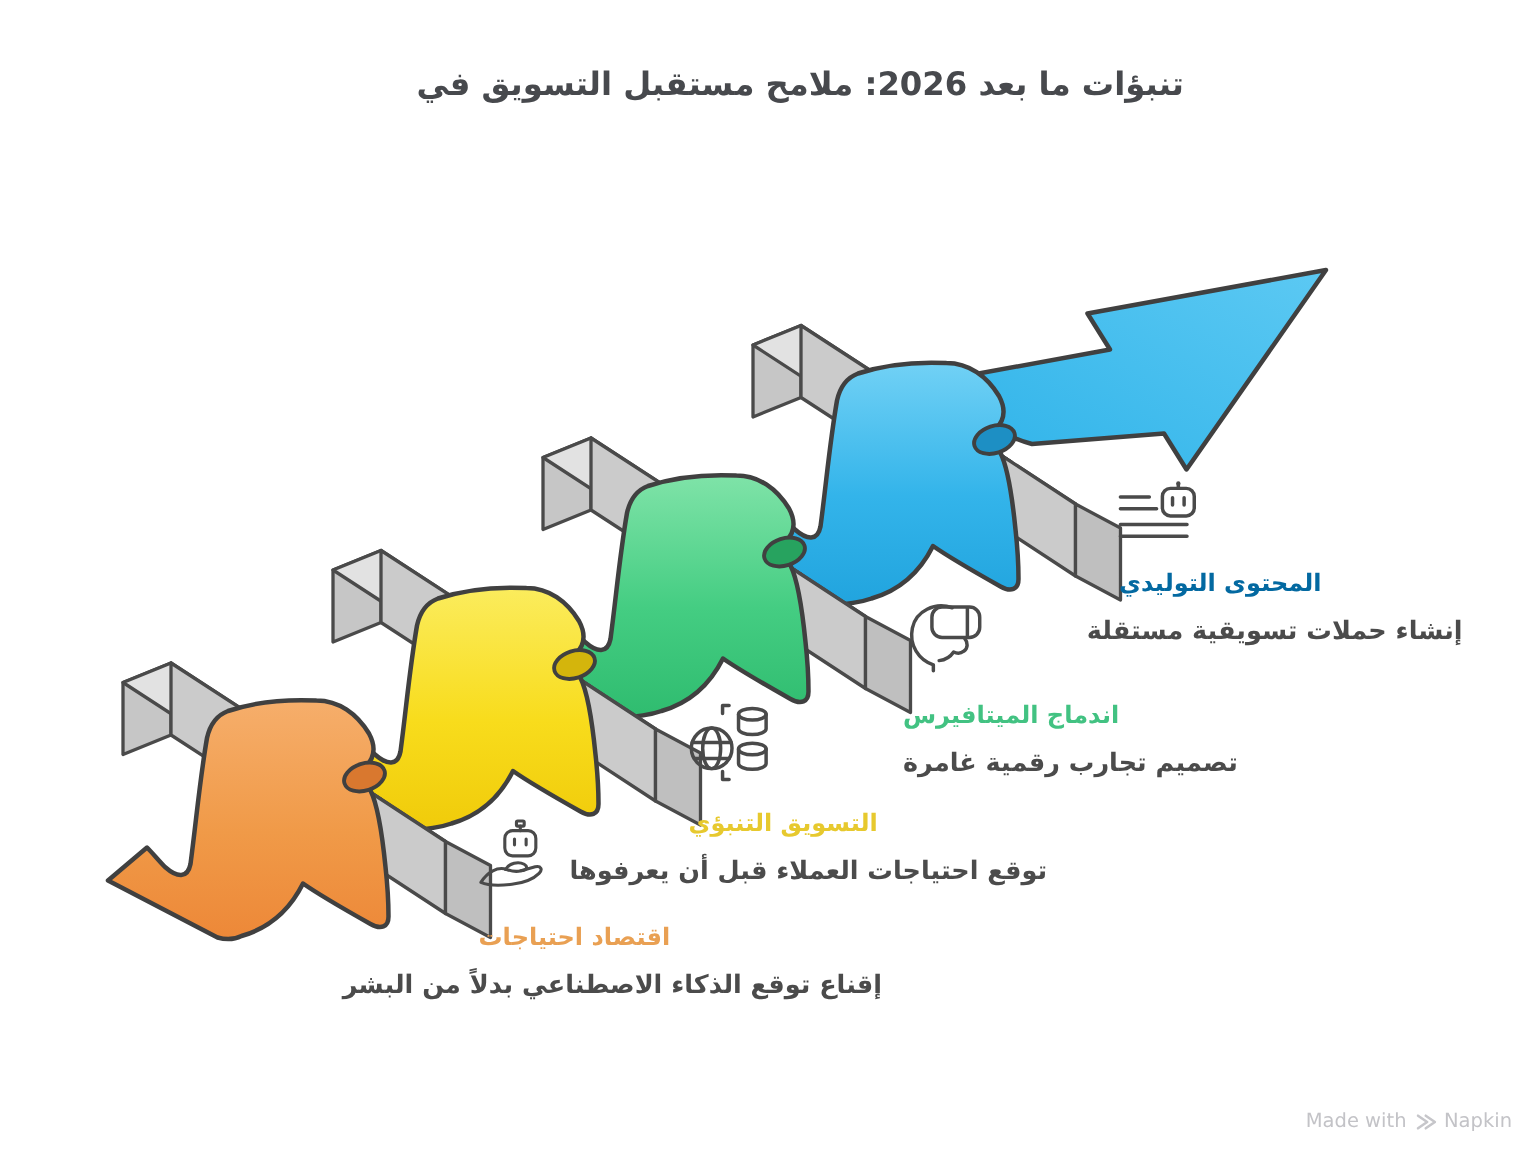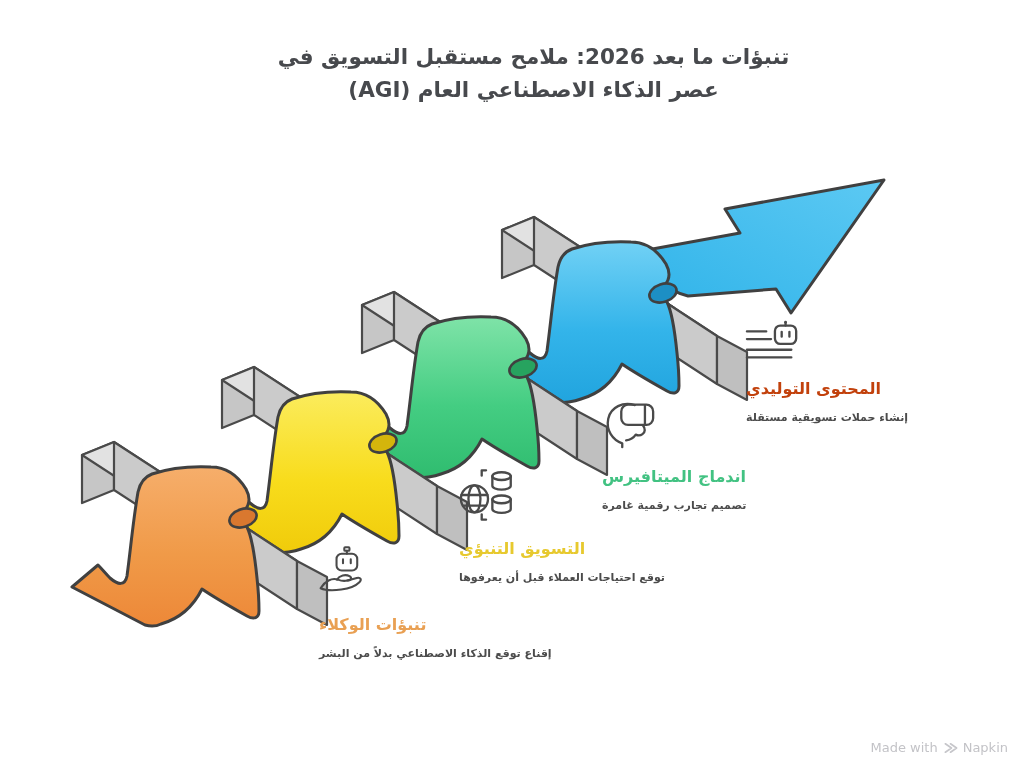--- a/index.html
+++ b/index.html
@@ -8,22 +8,22 @@
     overflow:hidden;font-family:"DejaVu Sans","Liberation Sans",sans-serif;
   }
   .scene{position:absolute;left:0;top:0;width:1024px;height:769px;}
   .page-title{
     position:absolute;top:40px;left:0;right:0;text-align:center;
     direction:rtl;color:#47494d;font-weight:700;font-size:21.5px;line-height:1.55;margin-left:43px;
   }
   .stage-label{position:absolute;direction:rtl;text-align:left;white-space:nowrap;}
   .stage-label .icon{display:block;direction:ltr;}
   .stage-title{font-size:16px;font-weight:700;margin:11px 0 0 1px;}
-  .stage-desc{font-size:11px;font-weight:700;color:#4b4b4b;margin:13px 0 0 1px;}
-  .t-orange{color:#e9a053}.t-yellow{color:#e7c92e}.t-green{color:#42c282}.t-blue{color:#c2410c}
+  .stage-desc{font-size:17px;font-weight:700;color:#4b4b4b;margin:13px 0 0 1px;}
+  .t-orange{color:#e9a053}.t-yellow{color:#e7c92e}.t-green{color:#42c282}.t-blue{color:#0369a1}
   .label-agent{left:318px;top:542px;width:270px;}
   .label-predictive{left:458px;top:466px;width:240px;}
   .label-metaverse{left:601px;top:396px;width:230px;}
   .label-generative{left:745px;top:320px;width:230px;}
   .napkin-credit{
     position:absolute;right:16px;bottom:14px;color:#c3c3c7;font-size:13px;
     display:flex;align-items:flex-end;gap:5px;direction:ltr;
   }
   .ic{stroke:#4a4a4a;stroke-width:2.4;fill:none;stroke-linecap:round;stroke-linejoin:round;}
   .ribbon{stroke:#404040;stroke-width:3;stroke-linejoin:round;}
@@ -160,35 +160,34 @@
           C144 477 140 483 138 492 C133 521 131 546 127 576
           C125 586 118 585 110 578 C106 574 102 569 98 565 Z"></path>
       <g transform="translate(-140,75)">
         <use href="#curlM" fill="#D9782F" stroke="#404040" stroke-width="2.6"></use>
       </g>
     </g>
   </svg>
 
   <div class="page-title">
     <div>تنبؤات ما بعد 2026: ملامح مستقبل التسويق في</div>
-    <div>عصر الذكاء الاصطناعي العام (AGI)</div>
   </div>
 
   <div class="stage-label label-agent">
     <span class="icon">
       <svg width="50" height="58" viewBox="0 0 58 58">
         <rect class="ic" x="30.5" y="1.5" width="6" height="4" rx="1"></rect>
         <path class="ic" d="M33.5 5.5 V9"></path>
         <rect class="ic" x="21.5" y="9" width="24" height="19.5" rx="6"></rect>
         <path class="ic" stroke-width="2.9" d="M29 15.5 V20 M38 15.5 V20"></path>
         <path class="ic" d="M3 49 C8 41 16 36.5 23 39 C27 40.5 30.5 41 34 40 L45 37 C49.5 36 51 39 48 42 C43.5 46.5 35 49.5 27 50.5 C17.5 51.7 8.5 51.5 3 49 Z"></path>
         <path class="ic" d="M22 39 C25 34 32 32.5 36.5 35 C39.5 36.7 39 40 34 40"></path>
       </svg>
     </span>
-    <div class="stage-title t-orange">تنبؤات الوكلاء</div>
+    <div class="stage-title t-orange">اقتصاد احتياجات</div>
     <div class="stage-desc">إقناع توقع الذكاء الاصطناعي بدلاً من البشر</div>
   </div>
 
   <div class="stage-label label-predictive">
     <span class="icon">
       <svg width="60" height="58" viewBox="0 0 62 58">
         <circle class="ic" cx="17" cy="33" r="14"></circle>
         <ellipse class="ic" cx="17" cy="33" rx="6.2" ry="14"></ellipse>
         <path class="ic" d="M3.5 29 H30.5 M5 40 H29"></path>
         <ellipse class="ic" cx="45" cy="9.5" rx="9.5" ry="4"></ellipse>

